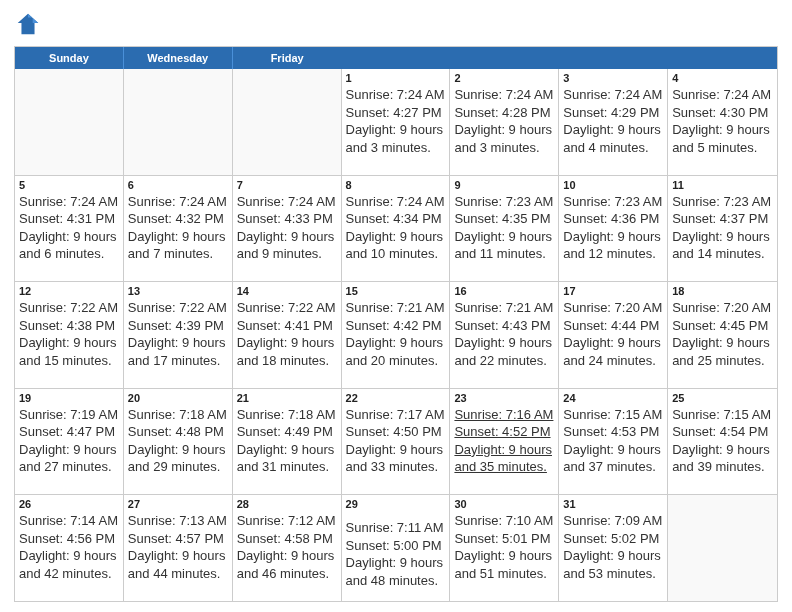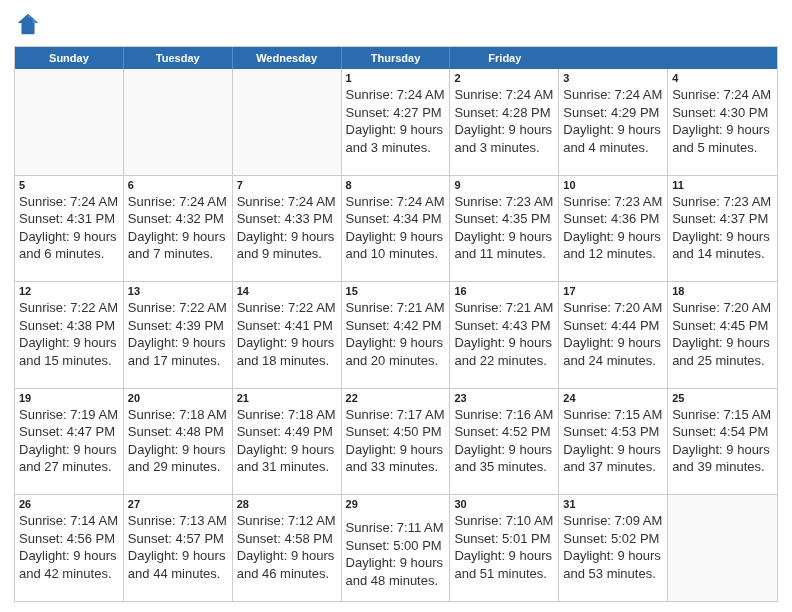--- a/index.html
+++ b/index.html
@@ -134,23 +134,21 @@
     </div>
     <div class="title-block">
       <div class="title-month"></div>
       <div class="title-location"></div>
     </div>
   </div>
 
   <div class="calendar">
     <div class="cal-header" id="cal-header-row">
         <div class="cal-header-cell">Sunday</div>
-        <div class="cal-header-cell">Tuesday</div>
         <div class="cal-header-cell">Wednesday</div>
-        <div class="cal-header-cell">Thursday</div>
         <div class="cal-header-cell">Friday</div>
       </div>
     <div class="cal-body" id="cal-body">
         <div class="cal-week">
           <div class="cal-cell empty"></div>
           <div class="cal-cell empty"></div>
           <div class="cal-cell empty"></div>
           <div class="cal-cell">
             <div class="day-num">1</div>
             <div class="cell-info" style="white-space: pre-line;">Sunrise: 7:24 AM
@@ -306,21 +304,21 @@
           </div>
           <div class="cal-cell">
             <div class="day-num">22</div>
             <div class="cell-info" style="white-space: pre-line;">Sunrise: 7:17 AM
 Sunset: 4:50 PM
 Daylight: 9 hours
 and 33 minutes.</div>
           </div>
           <div class="cal-cell">
             <div class="day-num">23</div>
-            <div class="cell-info" style="white-space: pre-line;">Sunrise: 7:16 AM
+            <div class="cell-info" style="white-space: pre-line; text-decoration: underline;">Sunrise: 7:16 AM
 Sunset: 4:52 PM
 Daylight: 9 hours
 and 35 minutes.</div>
           </div>
           <div class="cal-cell">
             <div class="day-num">24</div>
             <div class="cell-info" style="white-space: pre-line;">Sunrise: 7:15 AM
 Sunset: 4:53 PM
 Daylight: 9 hours
 and 37 minutes.</div>

